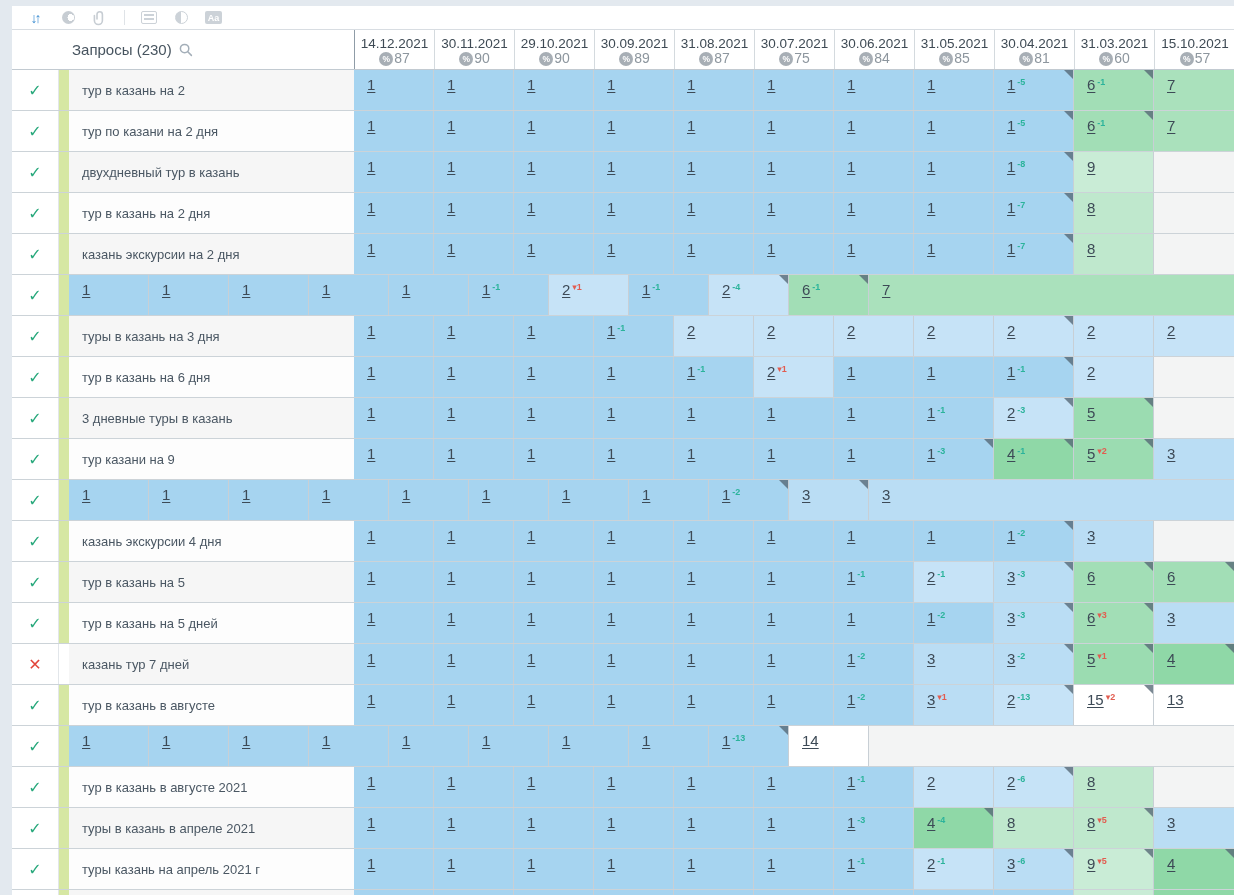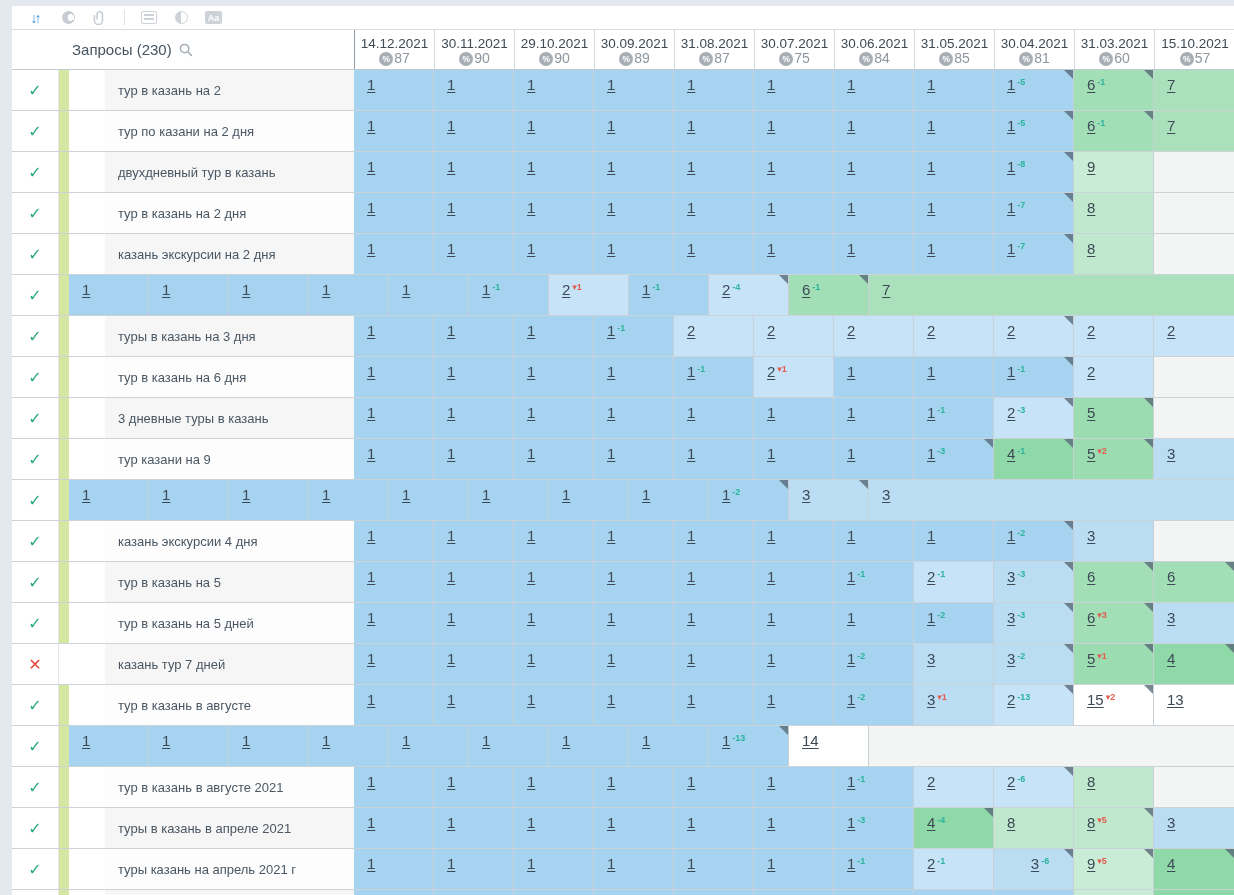--- a/index.html
+++ b/index.html
@@ -26,21 +26,21 @@
   .hdate { font-size:13.5px; color:#3e4a54; white-space:nowrap; }
   .hcov { display:flex; align-items:flex-start; margin-top:1px; }
   .pct { width:14px; height:14px; border-radius:50%; background:#a7aeb5; color:#fff; font-size:8.5px; font-weight:bold; display:inline-flex; align-items:center; justify-content:center; }
   .cov-num { font-size:14px; color:#8d969e; margin-left:1px; line-height:13px; }
   
   .row { display:flex; height:41px; border-bottom:1px solid #ccd3d8; background:#fff; }
   .chk { width:47px; min-width:47px; display:flex; align-items:center; justify-content:center; border-right:1px solid #e2e6ea; background:#fff; cursor:pointer; }
   .chk .ok { color:#27a87b; font-size:16px; font-weight:bold; }
   .chk .no { color:#e2453b; font-size:16px; font-weight:bold; }
   .stripe { width:10px; min-width:10px; }
-  .qcell { flex:1; display:flex; align-items:center; padding-left:13px; overflow:hidden;margin-left:36px; }
+  .qcell { flex:1; display:flex; align-items:center; padding-left:13px; overflow:hidden; }
   .row.odd .qcell { background:#f6f6f6; }
   .row.even .qcell { background:#fdfdfd; }
   .qtext { font-size:13px; color:#4a5763; white-space:nowrap; cursor:pointer; }
   .cells { display:flex; flex:1; }
   .cell { width:80px; border-right:1px solid #c8cfd5; position:relative; padding:6px 0 0 13px; cursor:pointer; }
   .cell:last-child { flex:1; border-right:none; }
   .cell.empty { background:#f3f4f4; cursor:default; }
   .val { font-size:15px; color:#3d4a56; text-decoration:underline; text-underline-offset:2px; cursor:pointer; }
   .delta { font-size:9px; font-weight:bold; position:relative; top:-5px; margin-left:2px; }
   .delta.good { color:#2bb39b; }
@@ -584,21 +584,21 @@
           </div>
           <div class="cells">
             <div class="cell" style="background: rgb(166, 212, 240);"><span class="val">1</span></div>
             <div class="cell" style="background: rgb(166, 212, 240);"><span class="val">1</span></div>
             <div class="cell" style="background: rgb(166, 212, 240);"><span class="val">1</span></div>
             <div class="cell" style="background: rgb(166, 212, 240);"><span class="val">1</span></div>
             <div class="cell" style="background: rgb(166, 212, 240);"><span class="val">1</span></div>
             <div class="cell" style="background: rgb(166, 212, 240);"><span class="val">1</span></div>
             <div class="cell" style="background: rgb(166, 212, 240);"><span class="val">1</span><span class="delta good">-1</span></div>
             <div class="cell" style="background: rgb(198, 227, 247);"><span class="val">2</span><span class="delta good">-1</span></div>
-            <div class="cell note" style="background: rgb(186, 221, 244); text-align: center;"><span class="val">3</span><span class="delta good">-6</span><span></span></div>
+            <div class="cell note" style="background: rgb(186, 221, 244);"><span class="val">3</span><span class="delta good">-6</span><span></span></div>
             <div class="cell note" style="background: rgb(201, 236, 214);"><span class="val">9</span><span class="delta bad">▾5</span><span></span></div>
             <div class="cell note" style="background: rgb(143, 216, 167);"><span class="val">4</span><span></span></div>
           </div>
         </div>
         <div class="row odd" id="partial-row">
           <div class="chk"></div>
           <div class="stripe" style="background: rgb(214, 231, 163);"></div>
           <div class="qcell"></div>
           <div class="cells">
             <div class="cell" style="background: rgb(166, 212, 240);"></div>

